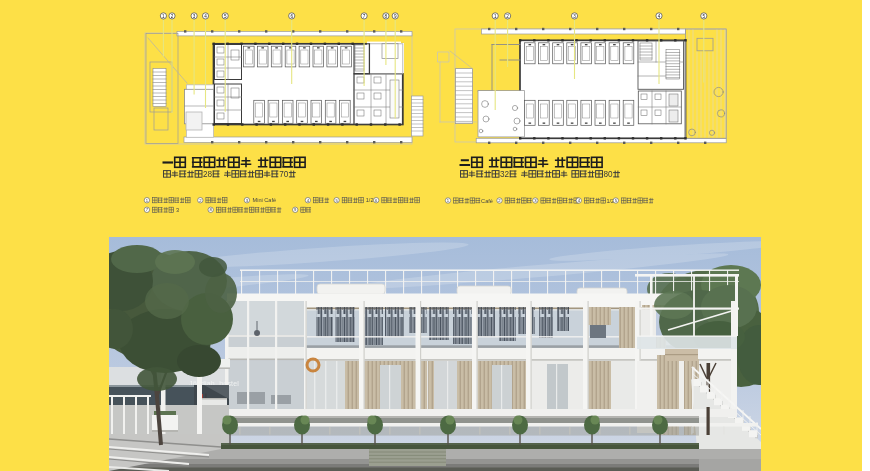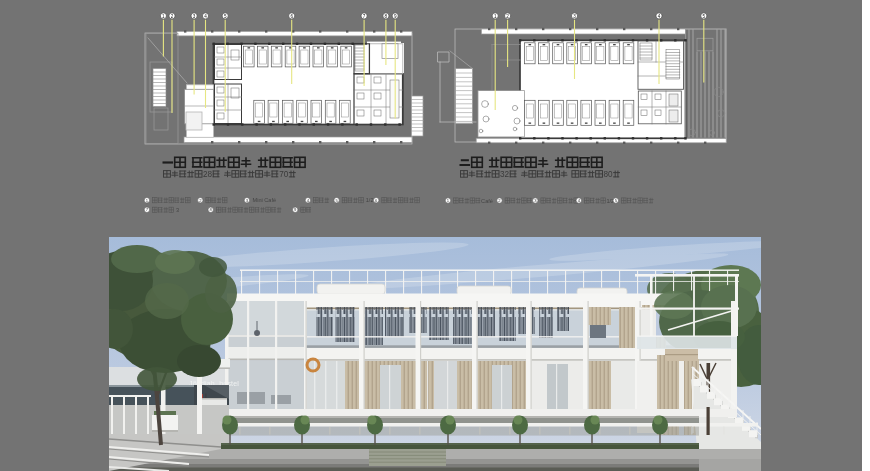--- a/index.html
+++ b/index.html
@@ -1,17 +1,17 @@
 <!DOCTYPE html>
 <html><head>
 <meta charset="utf-8">
 <style>
   html,body{margin:0;padding:0;background:#ffffff;}
   body{width:870px;height:471px;overflow:hidden;font-family:"Liberation Sans",sans-serif;}
-  #page{position:relative;width:862px;height:471px;background:#737373;}
+  #page{position:relative;width:862px;height:471px;background:#fde047;}
   svg{display:block;}
 </style>
 </head>
 <body>
 <div id="page">
 <svg width="870" height="471" viewBox="0 0 870 471">
 <defs>
   <linearGradient id="sky" x1="0" y1="0" x2="0" y2="1">
     <stop offset="0" stop-color="#a6bcda"></stop>
     <stop offset="0.55" stop-color="#bac9e0"></stop>

